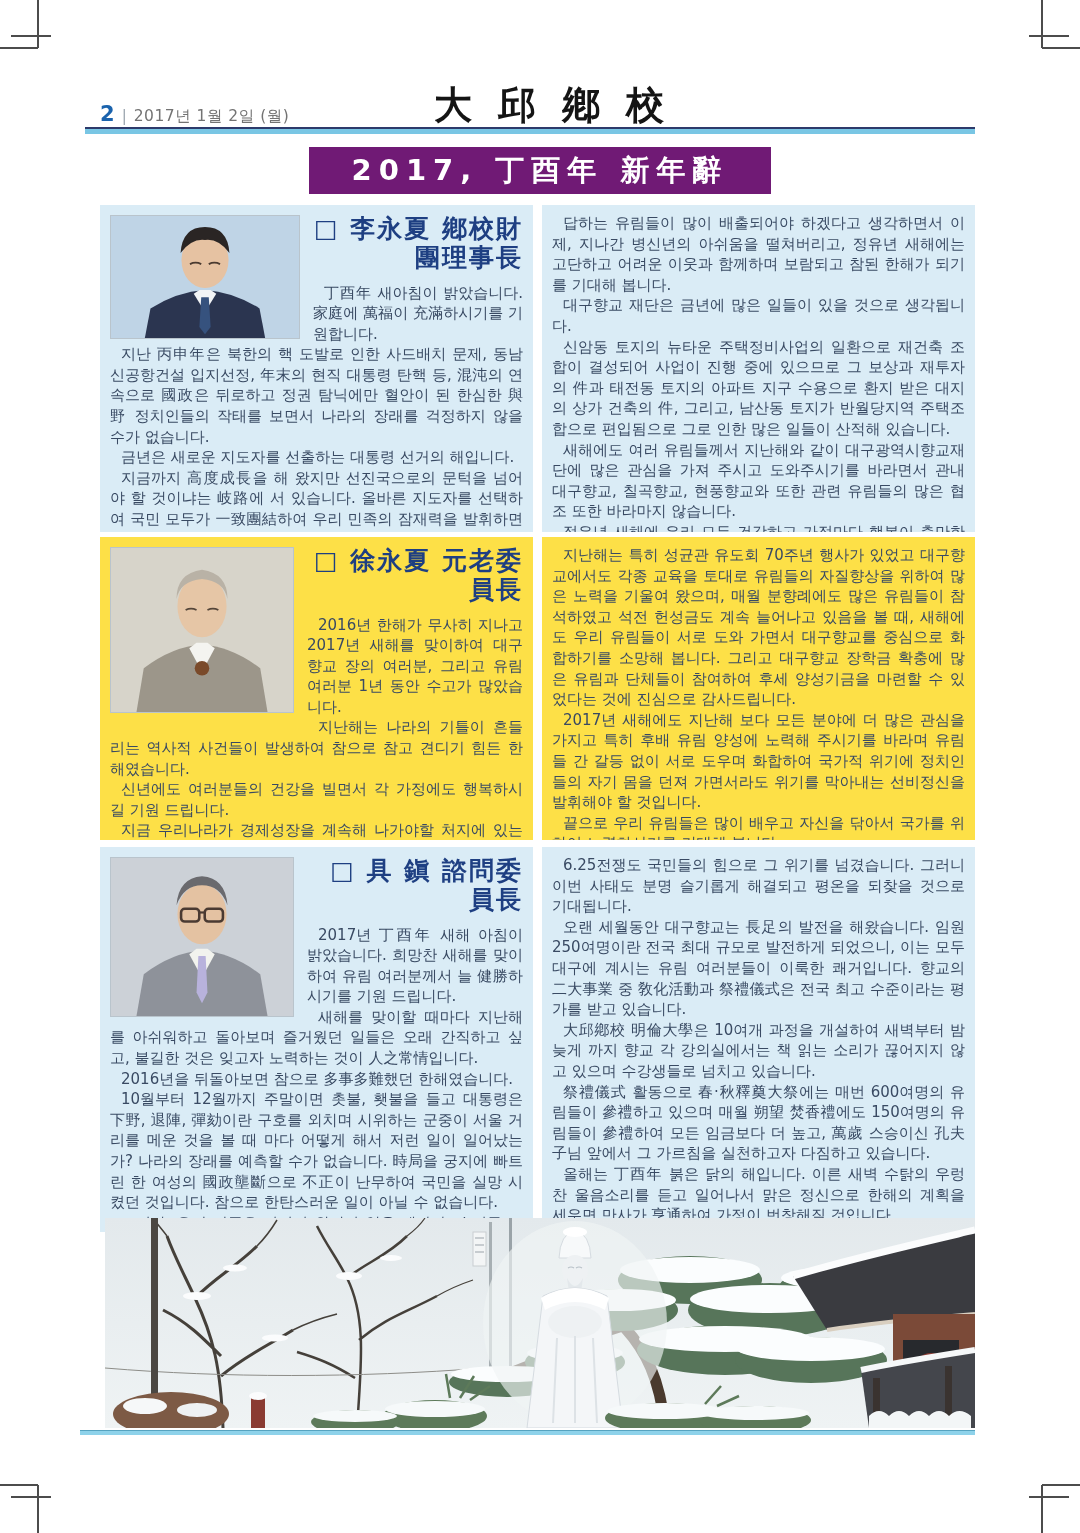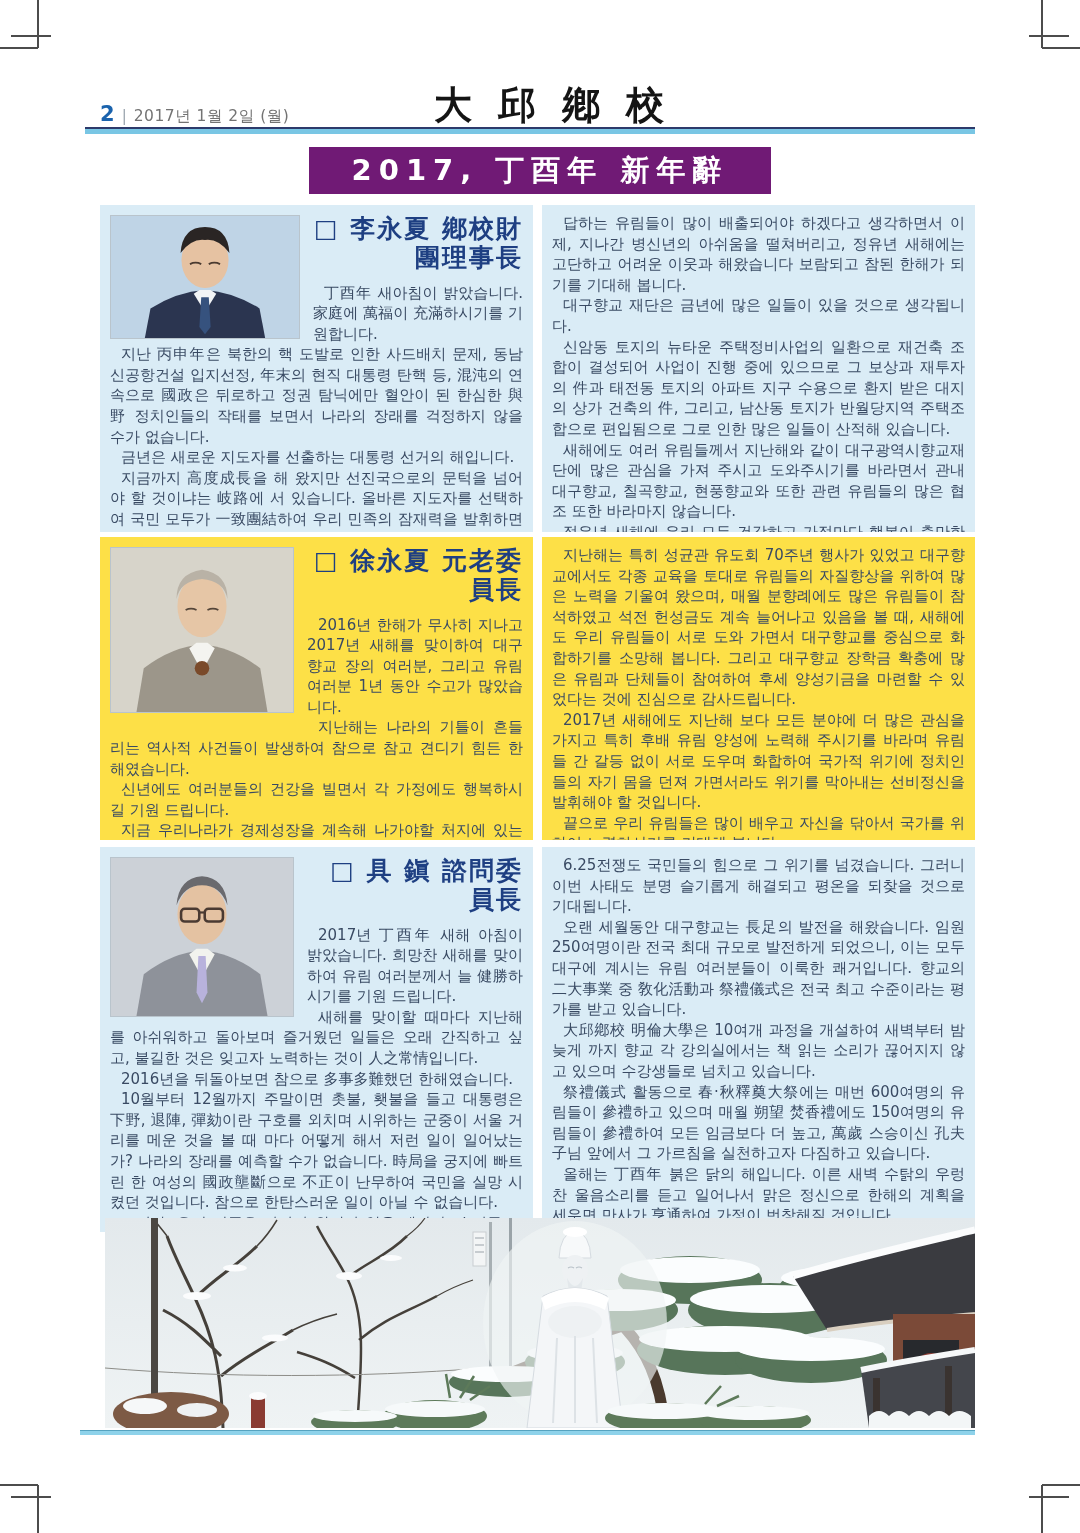--- a/index.html
+++ b/index.html
@@ -104,21 +104,21 @@
       <div class="art-heading">□ 李永夏 鄕校財團理事長</div>
       <div class="paras">
           <p class="para">丁酉年 새아침이 밝았습니다. 家庭에 萬福이 充滿하시기를 기원합니다.</p>
           <p class="para">지난 丙申年은 북한의 핵 도발로 인한 사드배치 문제, 동남 신공항건설 입지선정, 年末의 현직 대통령 탄핵 등, 混沌의 연속으로 國政은 뒤로하고 정권 탐닉에만 혈안이 된 한심한 與野 정치인들의 작태를 보면서 나라의 장래를 걱정하지 않을 수가 없습니다.</p>
           <p class="para">금년은 새로운 지도자를 선출하는 대통령 선거의 해입니다.</p>
           <p class="para">지금까지 高度成長을 해 왔지만 선진국으로의 문턱을 넘어야 할 것이냐는 岐路에 서 있습니다. 올바른 지도자를 선택하여 국민 모두가 一致團結하여 우리 민족의 잠재력을 발휘하면 세계 일등 국가가 될 수 있으리라 생각합니다.</p>
         </div>
     </div>
     <div class="col bg-blue">
       <div class="paras">
-          <p class="para">답하는 유림들이 많이 배출되어야 하겠다고 생각하면서 이제, 지나간 병신년의 아쉬움을 떨쳐버리고, 정유년 새해에는 고단하고 어려운 이웃과 해왔습니다 보람되고 참된 한해가 되기를 기대해 봅니다.</p>
+          <p class="para">답하는 유림들이 많이 배출되어야 하겠다고 생각하면서 이제, 지나간 병신년의 아쉬움을 떨쳐버리고, 정유년 새해에는 고단하고 어려운 이웃과 함께하며 보람되고 참된 한해가 되기를 기대해 봅니다.</p>
           <p class="para">대구향교 재단은 금년에 많은 일들이 있을 것으로 생각됩니다.</p>
           <p class="para">신암동 토지의 뉴타운 주택정비사업의 일환으로 재건축 조합이 결성되어 사업이 진행 중에 있으므로 그 보상과 재투자의 件과 태전동 토지의 아파트 지구 수용으로 환지 받은 대지의 상가 건축의 件, 그리고, 남산동 토지가 반월당지역 주택조합으로 편입됨으로 그로 인한 많은 일들이 산적해 있습니다.</p>
           <p class="para">새해에도 여러 유림들께서 지난해와 같이 대구광역시향교재단에 많은 관심을 가져 주시고 도와주시기를 바라면서 관내 대구향교, 칠곡향교, 현풍향교와 또한 관련 유림들의 많은 협조 또한 바라마지 않습니다.</p>
           <p class="para">정유년 새해에 우리 모두 건강하고 가정마다 행복이 충만한 한해가 되시기를 다시 한번 기원 드립니다.</p>
         </div>
     </div>
   </div>
 
   <div class="article art-2">
     <div class="col bg-green">

